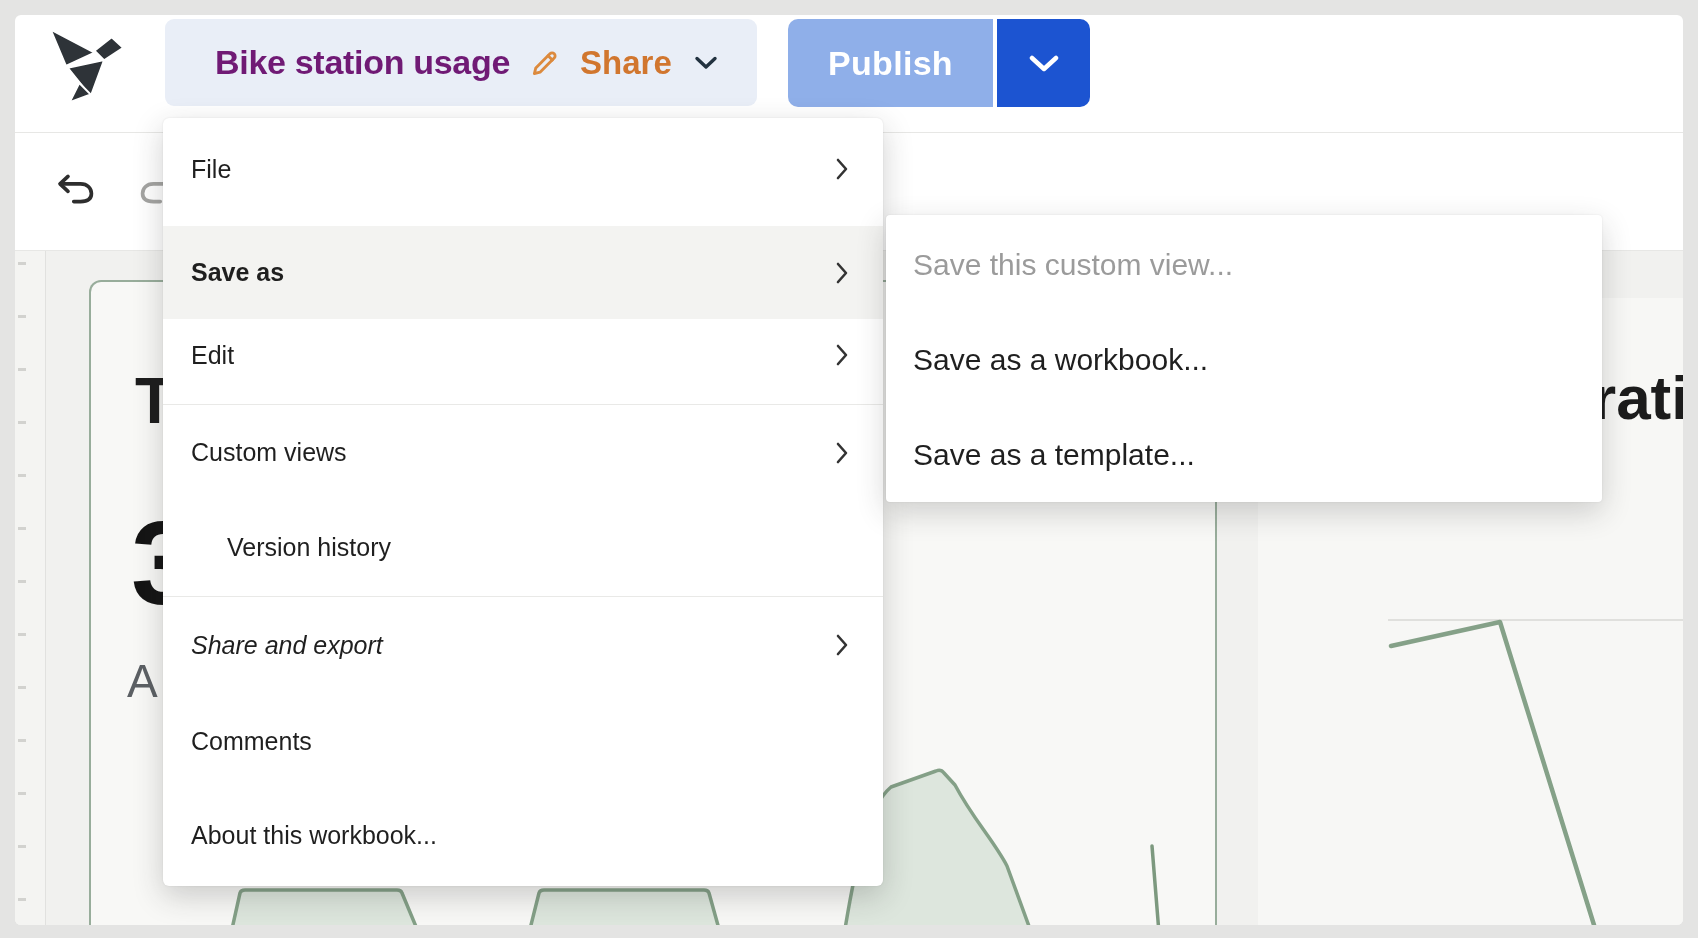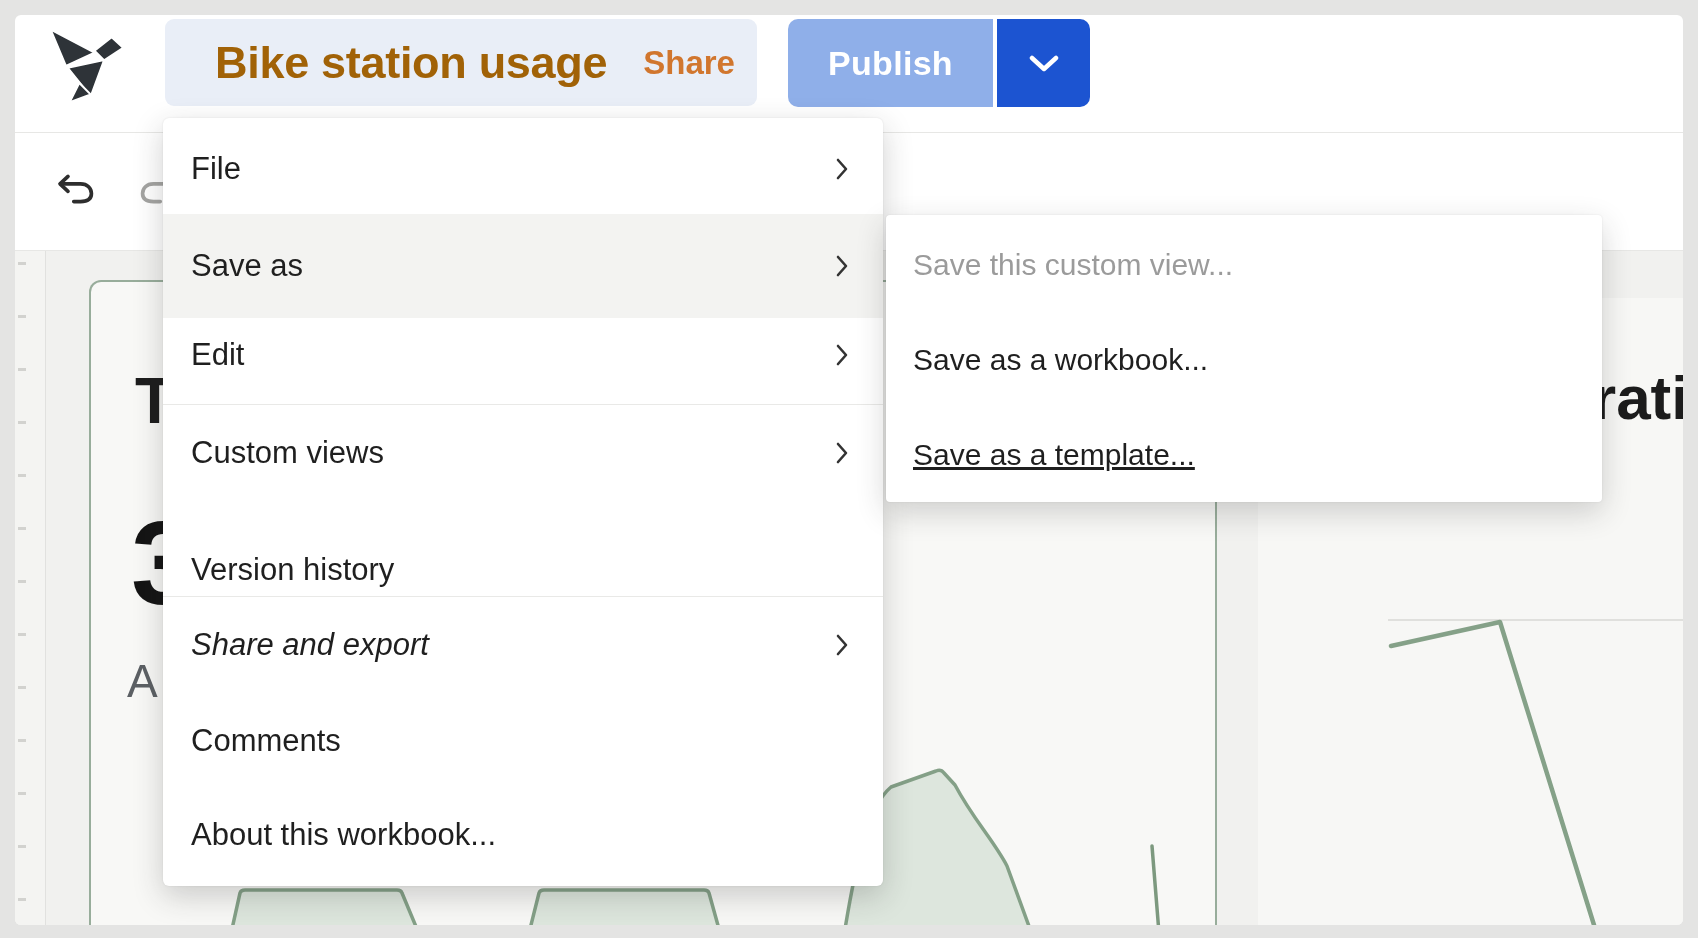--- a/index.html
+++ b/index.html
@@ -15,21 +15,21 @@
 
   
   .divider{position:absolute;left:0;width:1668px;height:1px;background:#e7e7e5;}
   #divider-topbar{top:117px;}
   #divider-toolbar{top:235px;}
 
   #logo{left:30px;top:8px;width:80px;height:82px;}
 
   #title-pill{left:150px;top:4px;width:592px;height:87px;background:#e9eef7;
     border-radius:9px;display:flex;align-items:center;padding-left:50px;box-sizing:border-box;gap:18px;}
-  #workbook-title{font-size:45px;font-weight:700;color:#a16207;letter-spacing:-0.3px;white-space:nowrap;}
+  #workbook-title{font-size:34px;font-weight:700;color:#701a75;letter-spacing:-0.3px;white-space:nowrap;}
   #draft-label{font-size:33px;font-weight:700;color:#d1762e;}
   .pencil{width:34px;height:34px;}
   #title-chevron{width:24px;height:14px;margin-left:4px;}
 
   #publish-button{left:773px;top:4px;width:205px;height:88px;background:#8fafe9;
     border-radius:10px 0 0 10px;display:flex;align-items:center;justify-content:center;
     color:#ffffff;font-size:34px;font-weight:700;letter-spacing:.3px;cursor:pointer;}
   #publish-dropdown-button{left:982px;top:4px;width:93px;height:88px;background:#1c54d1;
     border-radius:0 10px 10px 0;display:flex;align-items:center;justify-content:center;cursor:pointer;}
 
@@ -55,21 +55,21 @@
 
   
   #right-card{left:1243px;top:283px;width:425px;height:627px;background:#f7f7f5;overflow:hidden;}
   #right-card-title{position:absolute;left:334px;top:64px;font-size:62px;font-weight:600;color:#1c1c1c;white-space:nowrap;}
   #line-chart{position:absolute;left:122px;top:302px;width:303px;height:325px;}
 
   
   #file-menu{left:148px;top:103px;width:720px;height:768px;background:#ffffff;border-radius:6px;
     box-shadow:0 10px 30px rgba(40,40,40,.22),0 0 2px rgba(0,0,0,.10);z-index:10;}
   .menu-row{position:absolute;left:0;width:100%;display:flex;align-items:center;justify-content:space-between;
-    padding:0 34px 0 28px;box-sizing:border-box;font-size:31px;color:#1f1f1f;cursor:pointer;}
+    padding:0 34px 0 28px;box-sizing:border-box;font-size:25px;color:#1f1f1f;cursor:pointer;}
   .menu-row.hl{background:#f3f3f1;}
   .menu-sep{position:absolute;left:0;width:100%;height:1px;background:#e9e9e7;}
   .chev{width:14px;height:24px;flex:0 0 auto;}
 
   #save-as-submenu{left:871px;top:200px;width:716px;height:287px;background:#ffffff;border-radius:4px;
     box-shadow:0 10px 30px rgba(40,40,40,.20),0 0 2px rgba(0,0,0,.10);z-index:11;}
   .submenu-row{position:absolute;left:0;width:100%;height:92px;display:flex;align-items:center;
     padding-left:27px;box-sizing:border-box;font-size:30px;color:#1f1f1f;cursor:pointer;}
   .submenu-row.disabled{color:#9b9b9b;cursor:default;}
 </style>
@@ -148,40 +148,40 @@
     </svg>
   </div>
 
   <div id="file-menu" class="abs">
     <div class="menu-row" style="top:6px;height:90px;">
       <span>File</span>
       <svg class="chev" viewBox="0 0 14 24" fill="none" stroke="#333333" stroke-width="2.6" stroke-linecap="round" stroke-linejoin="round">
           <polyline points="3,3 11,12 3,21"></polyline>
         </svg>
     </div>
-    <div class="menu-row hl" style="top:96px;height:104px;">
+    <div class="menu-row hl" style="top:108px;height:93px;font-weight:bold;">
       <span>Save as</span>
       <svg class="chev" viewBox="0 0 14 24" fill="none" stroke="#333333" stroke-width="2.6" stroke-linecap="round" stroke-linejoin="round">
           <polyline points="3,3 11,12 3,21"></polyline>
         </svg>
     </div>
     <div class="menu-row" style="top:189px;height:96px;">
       <span>Edit</span>
       <svg class="chev" viewBox="0 0 14 24" fill="none" stroke="#333333" stroke-width="2.6" stroke-linecap="round" stroke-linejoin="round">
           <polyline points="3,3 11,12 3,21"></polyline>
         </svg>
     </div>
     <div class="menu-sep" style="top:286px;"></div>
     <div class="menu-row" style="top:287px;height:95px;">
       <span>Custom views</span>
       <svg class="chev" viewBox="0 0 14 24" fill="none" stroke="#333333" stroke-width="2.6" stroke-linecap="round" stroke-linejoin="round">
           <polyline points="3,3 11,12 3,21"></polyline>
         </svg>
     </div>
-    <div class="menu-row" style="top:404px;height:95px;">
+    <div class="menu-row" style="top:382px;height:95px;margin-left:36px;">
       <span>Version history</span>
     </div>
     <div class="menu-sep" style="top:478px;"></div>
     <div class="menu-row" style="top:479px;height:96px;font-style:italic;">
       <span>Share and export</span>
       <svg class="chev" viewBox="0 0 14 24" fill="none" stroke="#333333" stroke-width="2.6" stroke-linecap="round" stroke-linejoin="round">
           <polyline points="3,3 11,12 3,21"></polyline>
         </svg>
     </div>
     <div class="menu-row" style="top:575px;height:96px;">
@@ -192,18 +192,18 @@
     </div>
   </div>
 
   <div id="save-as-submenu" class="abs">
     <div class="submenu-row disabled" style="top:4px;">
       <span>Save this custom view...</span>
     </div>
     <div class="submenu-row" style="top:99px;">
       <span>Save as a workbook...</span>
     </div>
-    <div class="submenu-row" style="top:194px;text-decoration:underline;">
+    <div class="submenu-row" style="top:194px;">
       <span>Save as a template...</span>
     </div>
   </div>
 
 </div>
 
 </body></html>

